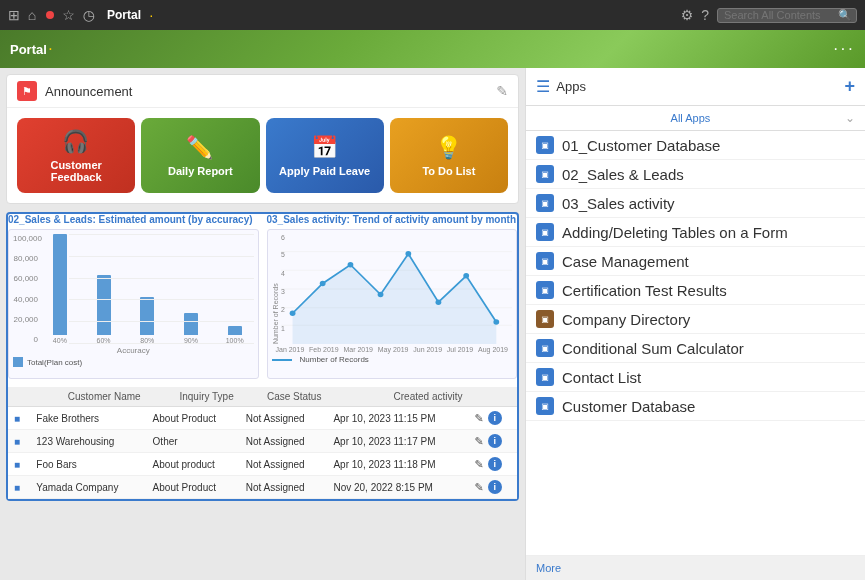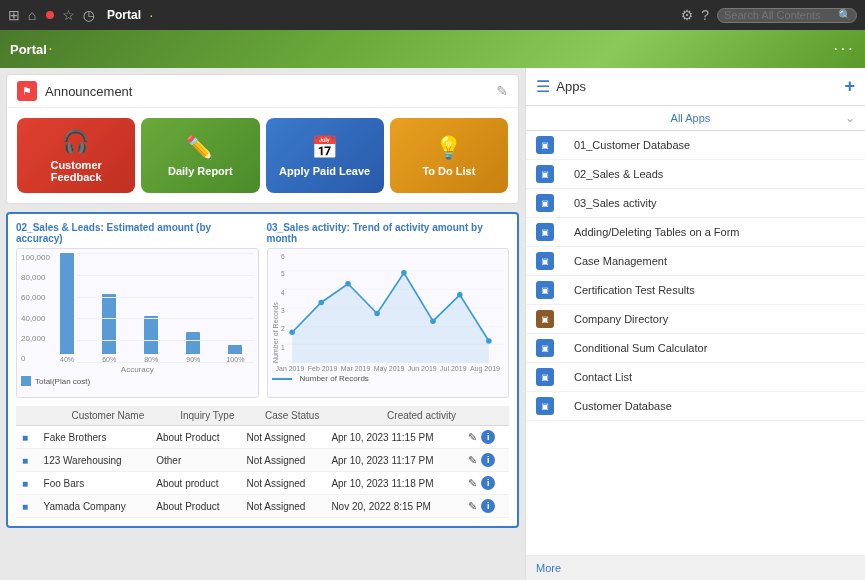--- a/index.html
+++ b/index.html
@@ -14,21 +14,21 @@
       padding: 0 8px;
       gap: 8px;
     }
     .topbar-icon { color: #aaa; font-size: 14px; cursor: pointer; }
     .topbar-title { color: #fff; font-size: 12px; font-weight: bold; margin-left: 4px; }
     .topbar-dot { width: 8px; height: 8px; background: #e44; border-radius: 50%; margin-left: 2px; }
     .topbar-spacer { flex: 1; }
     .topbar-search {
       background: #555;
       border: 1px solid #777;
-      border-radius: 9px;
+      border-radius: 3px;
       color: #ccc;
       font-size: 11px;
       padding: 0 6px;
       width: 140px;
       display: flex;
       align-items: center;
       gap: 4px;
     }
     .topbar-search input {
       background: transparent;
@@ -118,21 +118,20 @@
     .btn-green { background: linear-gradient(135deg, #6aaa3a, #4a8a2a); }
     .btn-blue { background: linear-gradient(135deg, #3a7acc, #2a5aaa); }
     .btn-yellow { background: linear-gradient(135deg, #e8a020, #c88010); }
 
     
     .dashboard-card {
       background: #fff;
       border: 2px solid #3a7acc;
       border-radius: 4px;
       margin-bottom: 4px;
-      padding: 8px;
     }
 
     
     .charts-row {
       display: flex;
       gap: 8px;
       margin-bottom: 8px;
     }
     .chart-section {
       flex: 1;
@@ -152,21 +151,21 @@
       position: relative;
     }
     .bar-y-axis {
       display: flex;
       flex-direction: column;
       justify-content: space-between;
       font-size: 8px;
       color: #888;
       width: 28px;
       height: 100%;
-      text-align: left;
+      text-align: right;
       padding-right: 3px;
     }
     .bars-group {
       display: flex;
       align-items: flex-end;
       gap: 6px;
       flex: 1;
       height: 100%;
       position: relative;
     }
@@ -305,21 +304,21 @@
       margin-right: 8px;
       display: flex;
       align-items: center;
       justify-content: center;
       font-size: 9px;
       color: #fff;
       flex-shrink: 0;
     }
     .app-icon-blue { background: #3a7acc; }
     .app-icon-brown { background: #8a5a2a; }
-    .app-name { font-size: 11px; color: #333; margin-left: 12px; }
+    .app-name { font-size: 15px; color: #333; }
 
     .apps-more {
       padding: 6px 10px;
       color: #3a7acc;
       font-size: 11px;
       cursor: pointer;
       border-top: 1px solid #eee;
     }
 
     

